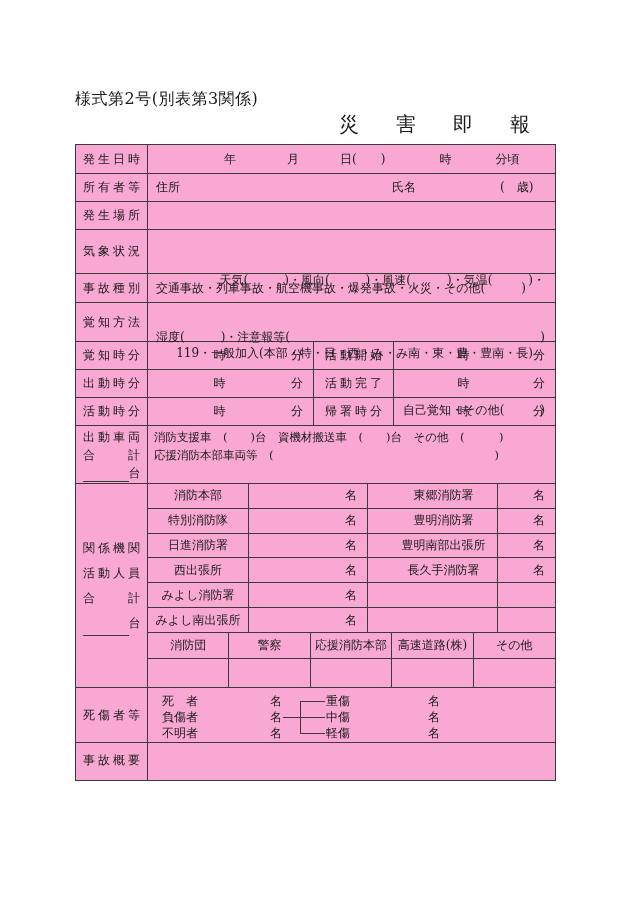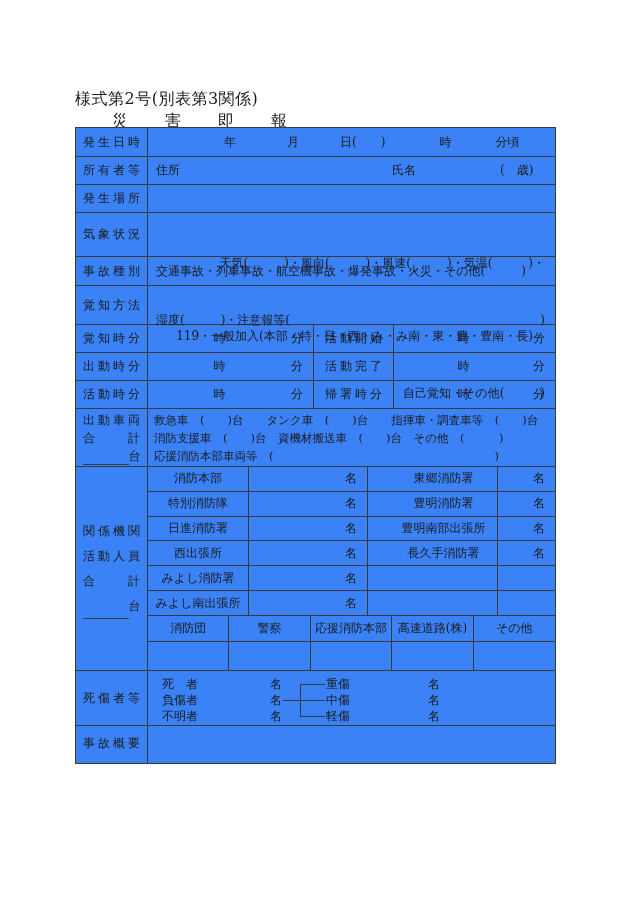--- a/index.html
+++ b/index.html
@@ -4,26 +4,26 @@
 <style>
   * { margin:0; padding:0; box-sizing:border-box; }
   body { background:#ffffff; }
   .page {
     position:relative; width:630px; height:903px; background:#ffffff;
     font-family:"DejaVu Serif","Liberation Serif",serif; color:#1a1a1a;
     overflow:hidden;
   }
   .form-number { position:absolute; left:75px; top:89px; font-size:16px; letter-spacing:0.5px; }
   .doc-title {
-    position:absolute; left:75px; top:111px; width:481px; text-align:left;
-    font-size:16px; letter-spacing:37px; text-indent:37px; font-weight:normal;
+    position:absolute; left:86px; top:111px; width:481px; text-align:right;
+    font-size:20px; letter-spacing:37px; text-indent:37px; font-weight:normal;
   }
   .form-table {
-    position:absolute; left:75px; top:127px; width:481px;
-    border:1px solid #3a3a3a; display:flex; flex-direction:column; background:#3b82f6;
+    position:absolute; left:75px; top:144px; width:481px;
+    border:1px solid #3a3a3a; display:flex; flex-direction:column; background:#f9a8d4;
   }
   .row { display:flex; border-top:1px solid #3a3a3a; }
   .row:first-child { border-top:none; }
   .label-cell {
     width:72px; min-width:72px; border-right:1px solid #3a3a3a;
     display:flex; flex-direction:column; align-items:center; justify-content:center;
     font-size:12px; letter-spacing:3px; text-indent:3px; text-align:center; line-height:17px;
   }
   .content-cell { flex:1; position:relative; font-size:12px; }
   
@@ -192,21 +192,20 @@
     <div class="row h58">
       <div class="label-cell veh-label">
         <div>出動車両</div>
         <div>合　　計</div>
         <div class="total-unit">
           <span class="blank-line"></span>
             <span>台</span>
         </div>
       </div>
       <div class="content-cell veh-cell">
-        <div style="white-space:pre;">救急車　(　　)台　　タンク車　(　　)台　　指揮車・調査車等　(　　)台</div>
         <div style="white-space:pre;">消防支援車　(　　)台　資機材搬送車　(　　)台　その他　(　　　)</div>
         <div class="split-line">
           <span>応援消防本部車両等　(</span>
           <span>)</span>
         </div>
       </div>
     </div>
 
     <div class="row h204">
       <div class="label-cell ag-label">

